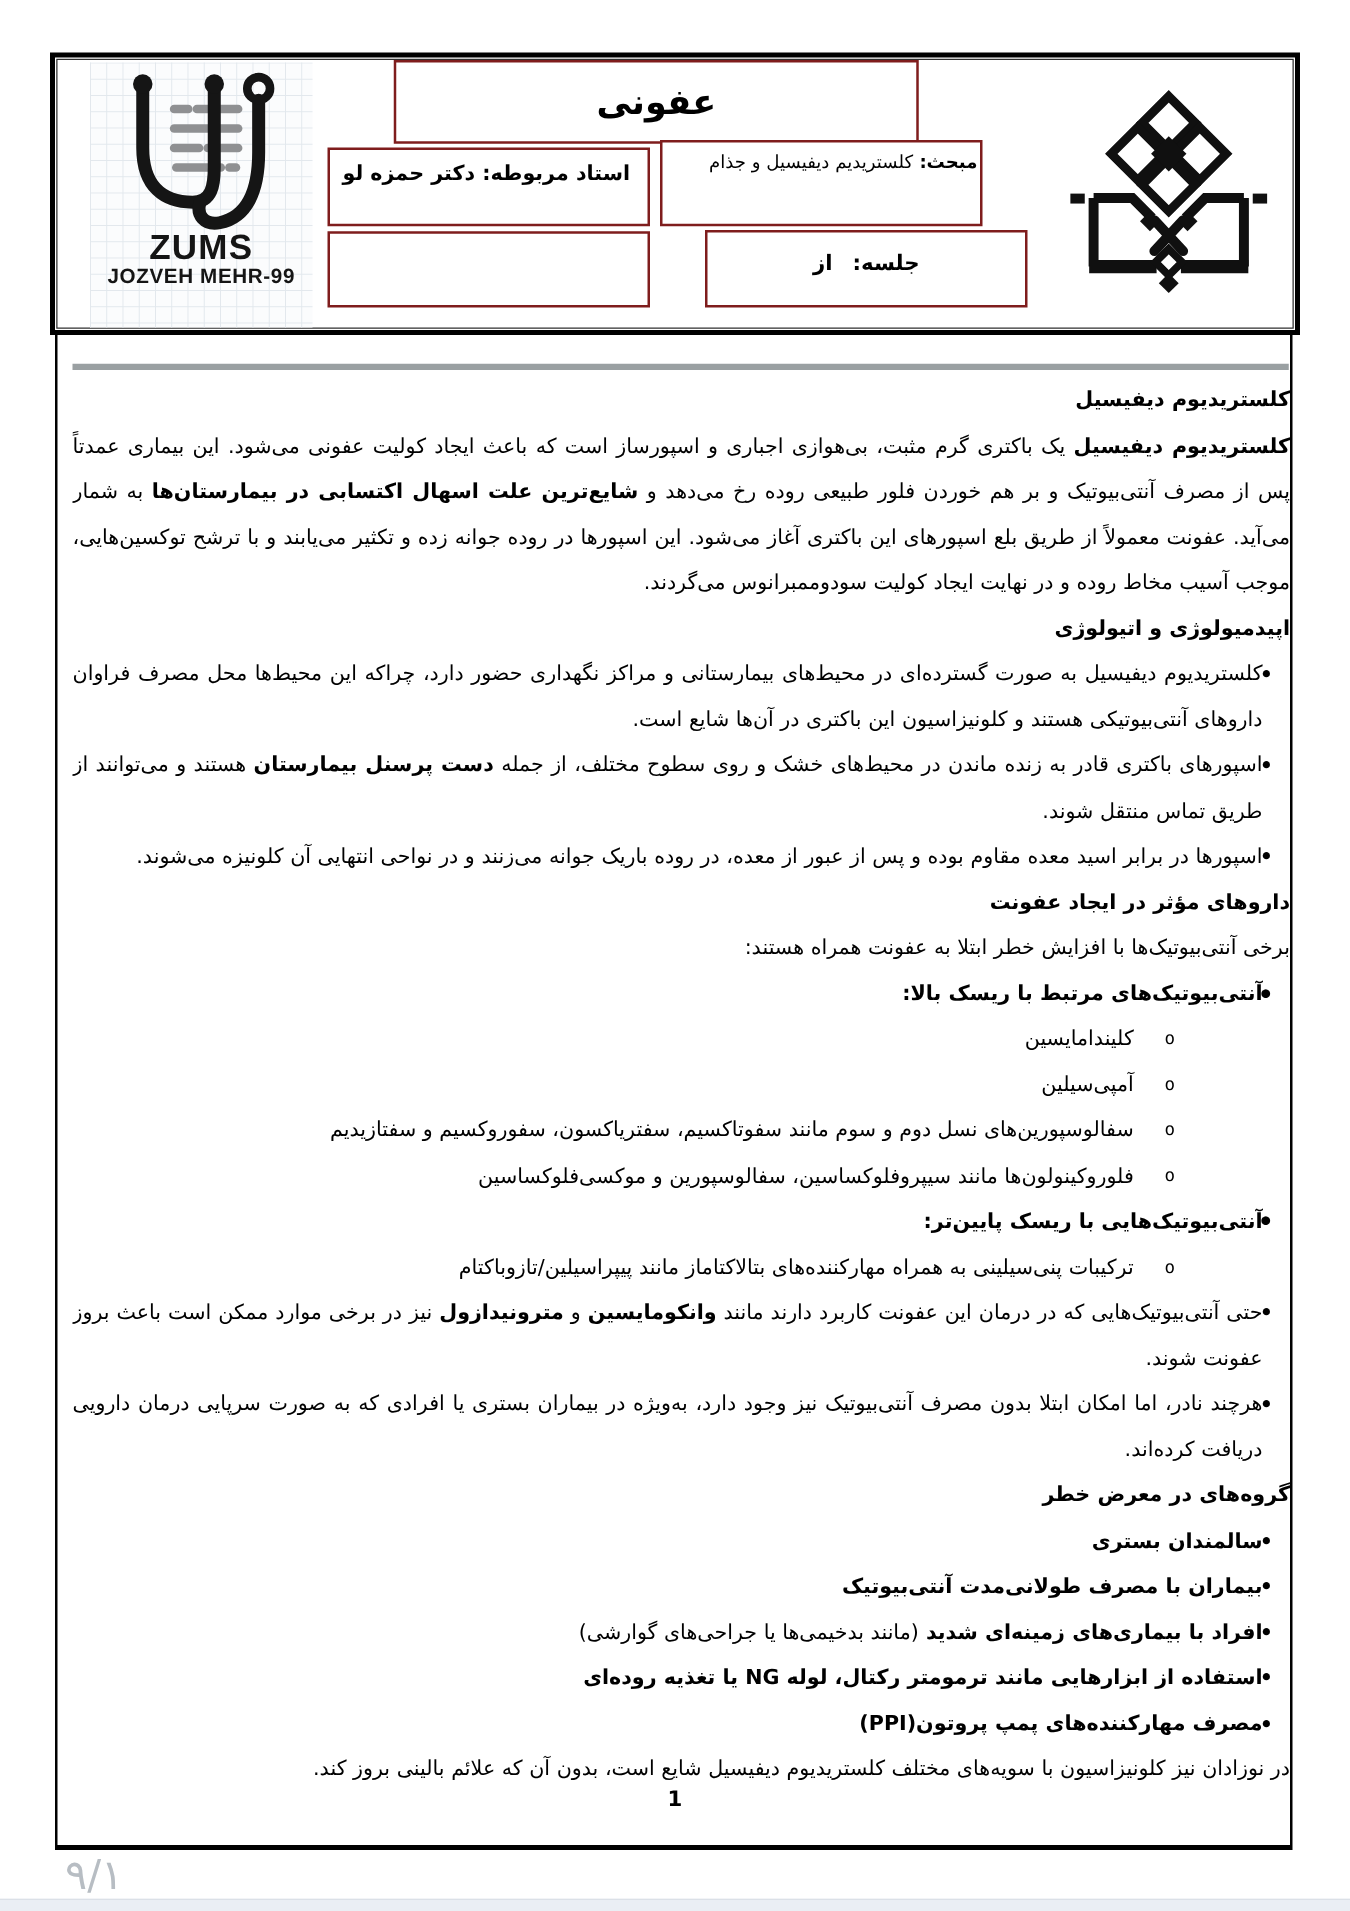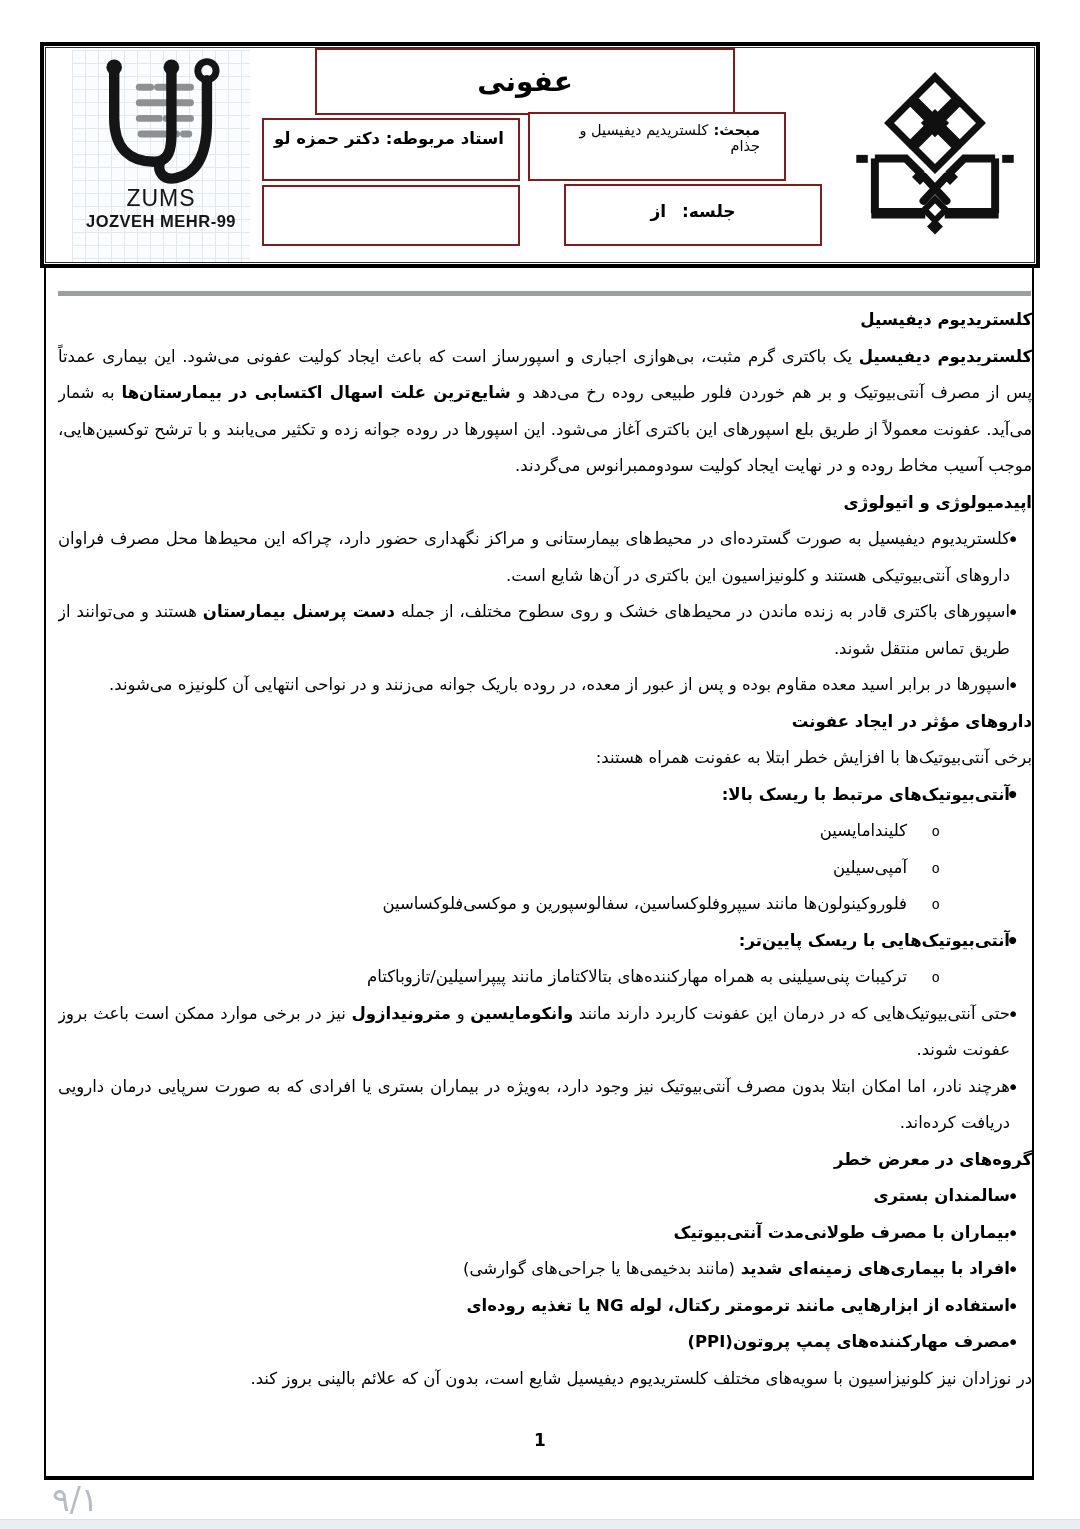--- a/index.html
+++ b/index.html
@@ -12,34 +12,34 @@
   .header-box{position:absolute;left:40px;top:42px;width:1000px;height:226px;background:#fff;
               border:4px solid #000;box-sizing:border-box;}
   .header-inner{position:absolute;inset:1px;border:1px solid #2f2f2f;pointer-events:none;}
   .hbox{position:absolute;border:2px solid #7f1d1d;box-sizing:border-box;background:#fff;}
   .title-box{left:271px;top:2px;width:420px;height:67px;display:flex;align-items:center;justify-content:center;}
   .title-box span{font-size:28px;font-weight:bold;}
   .prof-box{left:218px;top:72px;width:258px;height:63px;direction:rtl;text-align:left;
             padding:9px 10px;font-weight:bold;font-size:16.5px;}
   .empty-box{left:218px;top:139px;width:258px;height:61px;}
   .topic-box{left:484px;top:66px;width:258px;height:69px;direction:rtl;text-align:right;
-             padding:8px 24px;font-size:14.5px;}
+             padding:8px 2px;font-size:14.5px;}
   .topic-box b{font-weight:bold;}
   .topic-box .tval{margin-right:5px;}
   .session-box{left:484px;top:138px;width:258px;height:62px;direction:rtl;text-align:center;
                padding-top:15px;font-size:17px;font-weight:bold;margin-left:36px;}
   .sgap{display:inline-block;width:16px;}
   
   .zums-cell{position:absolute;left:28px;top:4px;width:178px;height:212px;text-align:center;
              background-color:#fbfcfd;
              background-image:linear-gradient(#e2e8ed 1px,transparent 1px),
                               linear-gradient(90deg,#e2e8ed 1px,transparent 1px);
              background-size:13px 13px;}
   .zums-cell svg{display:block;margin:6px auto 0 auto;}
-  .zums-name{font-family:"Liberation Sans",sans-serif;font-weight:normal;font-size:23px;
+  .zums-name{font-family:"Liberation Sans",sans-serif;font-weight:bold;font-size:28px;
              letter-spacing:1px;line-height:24px;color:#151515;}
   .zums-sub{font-family:"Liberation Sans",sans-serif;font-weight:bold;font-size:16.5px;
             letter-spacing:0.5px;line-height:22px;color:#151515;}
   .emblem{position:absolute;left:802px;top:8px;width:178px;height:200px;display:flex;
           align-items:center;justify-content:center;}
   
   .top-rule{position:absolute;left:58px;top:291px;width:973px;height:5px;background:#9aa0a2;}
   
   .content{position:absolute;left:58px;top:302px;width:974px;height:1175px;overflow:hidden;
            direction:rtl;text-align:justify;font-size:16.5px;line-height:36.5px;}
@@ -153,20 +153,21 @@
       <li class="l1">اسپورهای باکتری قادر به زنده ماندن در محیط‌های خشک و روی سطوح مختلف، از جمله <b>دست پرسنل بیمارستان</b> هستند و می‌توانند از طریق تماس منتقل شوند.</li>
       <li class="l1">اسپورها در برابر اسید معده مقاوم بوده و پس از عبور از معده، در روده باریک جوانه می‌زنند و در نواحی انتهایی آن کلونیزه می‌شوند.</li>
     </ul>
 
     <h2>داروهای مؤثر در ایجاد عفونت</h2>
     <p>برخی آنتی‌بیوتیک‌ها با افزایش خطر ابتلا به عفونت همراه هستند:</p>
     <ul>
       <li class="l1 boldli">آنتی‌بیوتیک‌های مرتبط با ریسک بالا:</li>
       <li class="l2">کلیندامایسین</li>
       <li class="l2">آمپی‌سیلین</li>
+      <li class="l2">سفالوسپورین‌های نسل دوم و سوم مانند سفوتاکسیم، سفتریاکسون، سفوروکسیم و سفتازیدیم</li>
       <li class="l2">فلوروکینولون‌ها مانند سیپروفلوکساسین، سفالوسپورین و موکسی‌فلوکساسین</li>
       <li class="l1 boldli">آنتی‌بیوتیک‌هایی با ریسک پایین‌تر:</li>
       <li class="l2">ترکیبات پنی‌سیلینی به همراه مهارکننده‌های بتالاکتاماز مانند پیپراسیلین/تازوباکتام</li>
       <li class="l1">حتی آنتی‌بیوتیک‌هایی که در درمان این عفونت کاربرد دارند مانند <b>وانکومایسین</b> و <b>مترونیدازول</b> نیز در برخی موارد ممکن است باعث بروز عفونت شوند.</li>
       <li class="l1">هرچند نادر، اما امکان ابتلا بدون مصرف آنتی‌بیوتیک نیز وجود دارد، به‌ویژه در بیماران بستری یا افرادی که به صورت سرپایی درمان دارویی دریافت کرده‌اند.</li>
     </ul>
 
     <h2>گروه‌های در معرض خطر</h2>
     <ul>
       <li class="l1"><b>سالمندان بستری</b></li>

